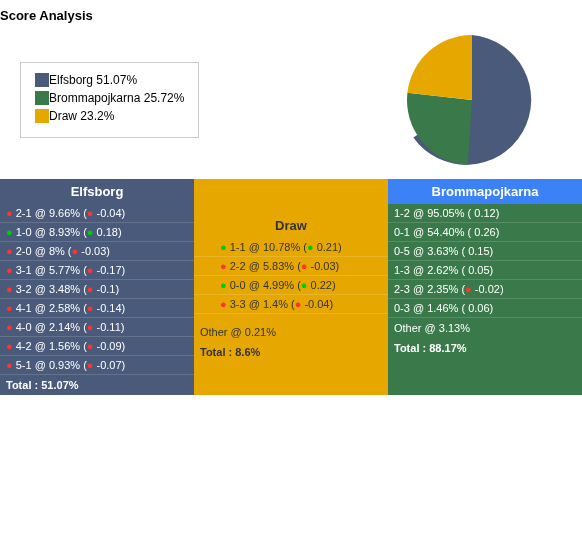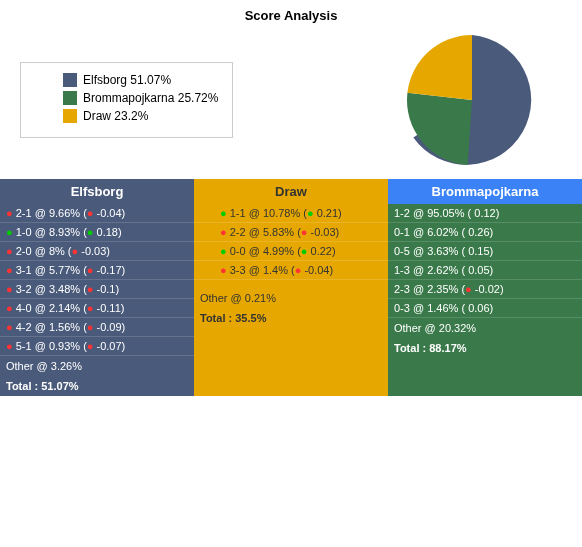--- a/index.html
+++ b/index.html
@@ -5,45 +5,44 @@
     * { margin: 0; padding: 0; box-sizing: border-box; }
     body {
       width: 582px;
       height: 547px;
       font-family: Arial, sans-serif;
       font-size: 12px;
       background: #fff;
       overflow: hidden;
     }
     .page-title {
-      text-align: center;
+      text-align: left;
       font-weight: bold;
       font-size: 13px;
       padding: 8px 0 4px;
     }
     .top-section {
       display: flex;
       align-items: center;
       justify-content: space-between;
       padding: 4px 20px 8px 20px;
       height: 150px;
     }
     .legend-box {
       border: 1px solid #ccc;
       padding: 10px 14px;
       background: #fff;
       min-width: 170px;
     }
     .legend-item {
       display: flex;
       align-items: flex-start;
-      gap: 6px;
+      gap: 0;
       margin-bottom: 4px;
       font-size: 12px;
-      margin-left: 28px;
     }
     .legend-color {
       width: 14px;
       height: 14px;
       flex-shrink: 0;
     }
     .pie-container {
       width: 180px;
       height: 140px;
       display: flex;
@@ -65,21 +64,21 @@
       font-weight: bold;
       font-size: 13px;
       text-align: center;
       padding: 5px 20px;
       color: #fff;
     }
     .col-elfsborg .col-header { background: #4a5a7a; }
     .col-draw .col-header { background: #e6a800; color: #333; }
     .col-brommapojkarna .col-header { background: #3b82f6; }
     .col-elfsborg { background: #4a5a7a; }
-    .col-draw { background: #e6a800; }
+    .col-draw { background: #e6a800; justify-content: center; }
     .col-brommapojkarna { background: #3a7a4a; }
     .cell {
       padding: 3px 6px;
       font-size: 11px;
       color: #fff;
       border-bottom: 1px solid rgba(255,255,255,0.15);
       white-space: nowrap;
     }
     .col-draw .cell { color: #333; padding-left: 26px; }
     .cell-other {
@@ -134,41 +133,41 @@
 
 <div class="table-section">
 
   <div class="col col-elfsborg">
     <div class="col-header">Elfsborg</div>
     <div class="cell"><span class="dot-red">●</span> 2-1 @ 9.66% (<span class="dot-red">●</span> -0.04)</div>
     <div class="cell"><span class="dot-green">●</span> 1-0 @ 8.93% (<span class="dot-green">●</span> 0.18)</div>
     <div class="cell"><span class="dot-red">●</span> 2-0 @ 8% (<span class="dot-red">●</span> -0.03)</div>
     <div class="cell"><span class="dot-red">●</span> 3-1 @ 5.77% (<span class="dot-red">●</span> -0.17)</div>
     <div class="cell"><span class="dot-red">●</span> 3-2 @ 3.48% (<span class="dot-red">●</span> -0.1)</div>
+    <div class="cell"><span class="dot-red">●</span> 4-1 @ 2.58% (<span class="dot-red">●</span> -0.14)</div>
     <div class="cell"><span class="dot-red">●</span> 4-0 @ 2.14% (<span class="dot-red">●</span> -0.11)</div>
     <div class="cell"><span class="dot-red">●</span> 4-2 @ 1.56% (<span class="dot-red">●</span> -0.09)</div>
     <div class="cell"><span class="dot-red">●</span> 5-1 @ 0.93% (<span class="dot-red">●</span> -0.07)</div>
-    <div class="cell-other">Other @ 3.26%</div>
     <div class="cell-total">Total : 51.07%</div>
   </div>
 
   <div class="col col-draw">
     <div class="col-header">Draw</div>
     <div class="cell"><span class="dot-green">●</span> 1-1 @ 10.78% (<span class="dot-green">●</span> 0.21)</div>
     <div class="cell"><span class="dot-red">●</span> 2-2 @ 5.83% (<span class="dot-red">●</span> -0.03)</div>
     <div class="cell"><span class="dot-green">●</span> 0-0 @ 4.99% (<span class="dot-green">●</span> 0.22)</div>
     <div class="cell"><span class="dot-red">●</span> 3-3 @ 1.4% (<span class="dot-red">●</span> -0.04)</div>
     <div class="cell-other">Other @ 0.21%</div>
-    <div class="cell-total">Total : 35.5%</div>
+    <div class="cell-total">Total : 8.6%</div>
   </div>
 
   <div class="col col-brommapojkarna">
     <div class="col-header">Brommapojkarna</div>
     <div class="cell">1-2 @ 95.05% (   0.12)</div>
-    <div class="cell">0-1 @ 6.02% (   0.26)</div>
+    <div class="cell">0-1 @ 54.40% (   0.26)</div>
     <div class="cell">0-5 @ 3.63% (   0.15)</div>
     <div class="cell">1-3 @ 2.62% (   0.05)</div>
     <div class="cell">2-3 @ 2.35% (<span class="dot-red">●</span> -0.02)</div>
     <div class="cell">0-3 @ 1.46% (   0.06)</div>
-    <div class="cell-other">Other @ 20.32%</div>
+    <div class="cell-other">Other @ 3.13%</div>
     <div class="cell-total">Total : 88.17%</div>
   </div>
 </div>
 
 </body></html>

